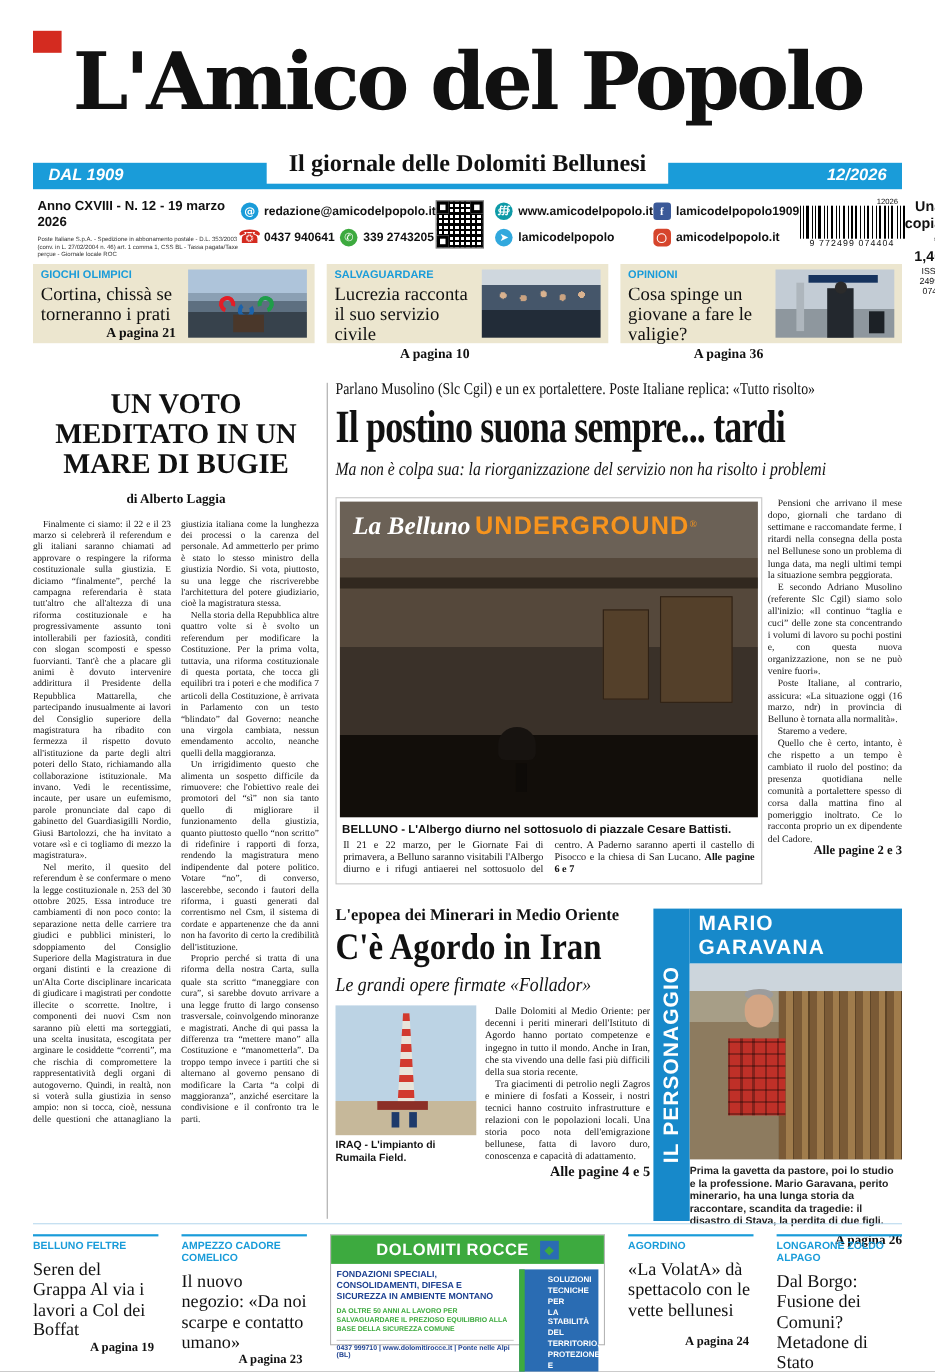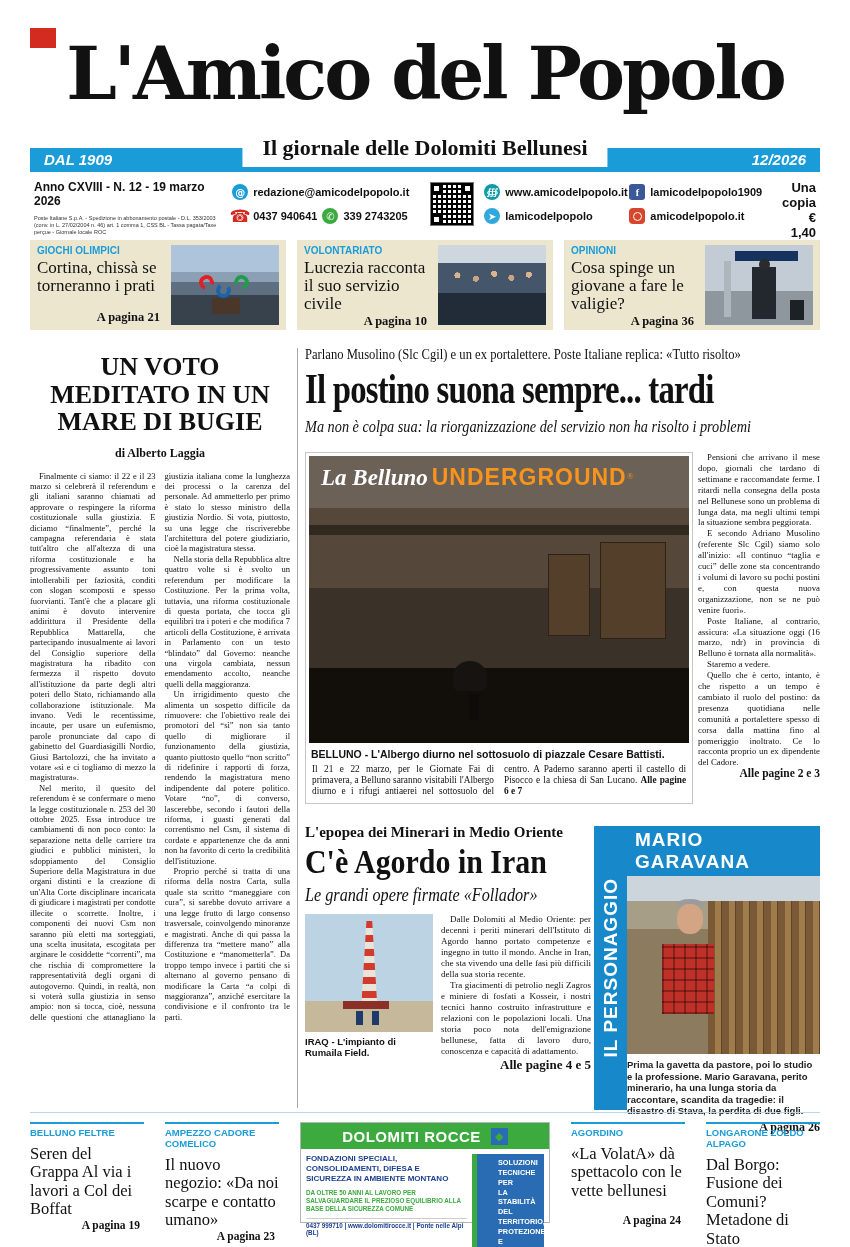--- a/index.html
+++ b/index.html
@@ -45,21 +45,21 @@
   .bc-block{width:112px;text-align:center;}
   .bc-top{font-size:7px;text-align:right;padding-right:6px;font-family:"Liberation Sans",sans-serif;}
   .barcode{width:96px;height:30px;margin:0 auto;background:
       repeating-linear-gradient(90deg,#000 0 1px,#fff 1px 3px,#000 3px 4px,#fff 4px 6px,#000 6px 8px,#fff 8px 11px);}
   .bc-num{font-size:8px;letter-spacing:1px;font-family:"Liberation Sans",sans-serif;}
   .price-block{flex:1;text-align:right;}
   .price{font-weight:bold;font-size:13px;}
   .issn{font-size:8px;margin-top:2px;}
 
   
-  .teasers{position:absolute;left:30px;right:30px;top:240px;height:90px;display:flex;gap:11px;}
+  .teasers{position:absolute;left:30px;right:30px;top:240px;height:72px;display:flex;gap:11px;}
   .teaser{flex:1;background:#ece6cf;padding:5px 7px;display:flex;gap:7px;box-sizing:border-box;}
   .t-text{width:54%;display:flex;flex-direction:column;}
   .t-label{color:#1a9cd9;font-weight:bold;font-size:10px;}
   .t-head{font-size:17px;line-height:1.07;margin-top:3px;}
   .t-page{font-weight:bold;font-size:12.5px;text-align:right;margin-top:auto;padding-right:4px;}
   .t-photo{width:46%;position:relative;overflow:hidden;}
   .ph1{background:linear-gradient(180deg,#aec4da 0 34%,#8ba0b4 34% 46%,#5d6f80 46% 62%,#37424c 62% 100%);}
   .agito{position:absolute;width:15px;height:15px;border-radius:50%;border:4px solid;box-sizing:border-box;}
   .ag-r{left:26%;top:38%;border-color:#e31e26;border-bottom-color:transparent;transform:rotate(-28deg);}
   .ag-b{left:42%;top:48%;border-color:#1b63ac;border-top-color:transparent;transform:rotate(10deg);}
@@ -234,20 +234,25 @@
         <span class="cicon ic-fb">f</span>
         <span>lamicodelpopolo1909</span>
       </div>
       <div class="crow">
         <span class="cicon ic-ig">
             <span class="ig-lens"></span>
           </span>
         <span>amicodelpopolo.it</span>
       </div>
     </div>
+    <div class="bc-block">
+      <div class="bc-top">12026</div>
+      <div class="barcode"></div>
+      <div class="bc-num">9 772499 074404</div>
+    </div>
     <div class="price-block">
       <div class="price">Una copia € 1,40</div>
       <div class="issn">ISSN 2499-0744</div>
     </div>
   </div>
 
   <div class="teasers">
     <div class="teaser">
       <div class="t-text">
         <div class="t-label sans">GIOCHI OLIMPICI</div>
@@ -256,21 +261,21 @@
       </div>
       <div class="t-photo ph1">
         <span class="agito ag-r"></span>
         <span class="agito ag-b"></span>
         <span class="agito ag-g"></span>
         <span class="plinth"></span>
       </div>
     </div>
     <div class="teaser">
       <div class="t-text">
-        <div class="t-label sans">VOLONTARIATO</div>
+        <div class="t-label sans">SALVAGUARDARE</div>
         <div class="t-head">Lucrezia racconta il suo servizio civile</div>
         <div class="t-page">A pagina 10</div>
       </div>
       <div class="t-photo ph2">
           <span class="heads"></span>
         </div>
     </div>
     <div class="teaser">
       <div class="t-text">
         <div class="t-label sans">OPINIONI</div>

